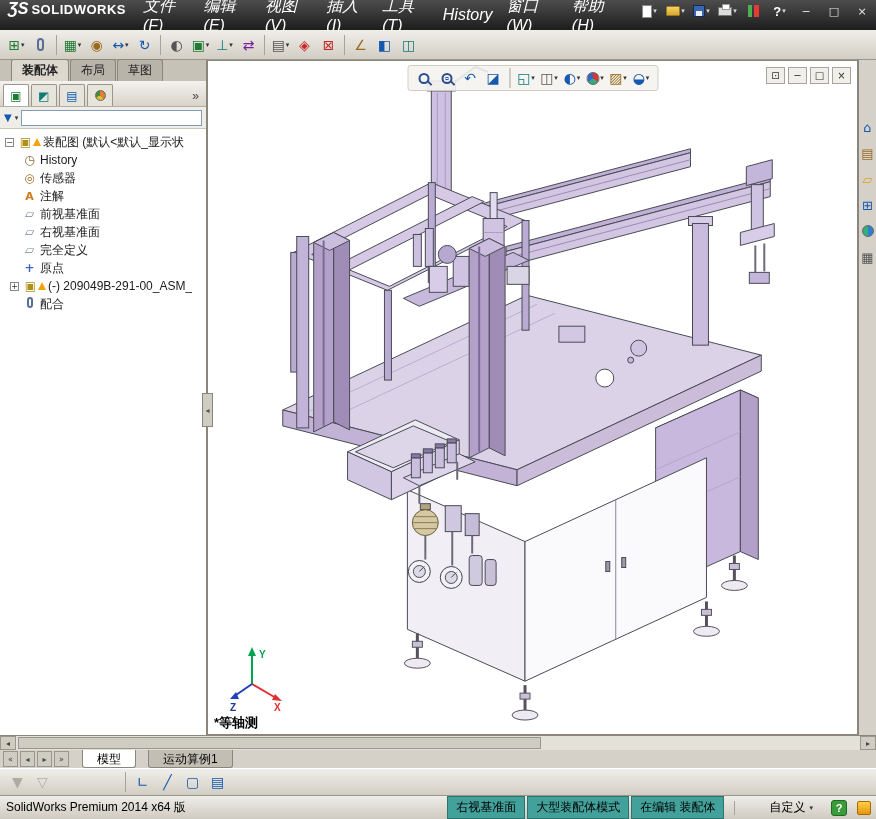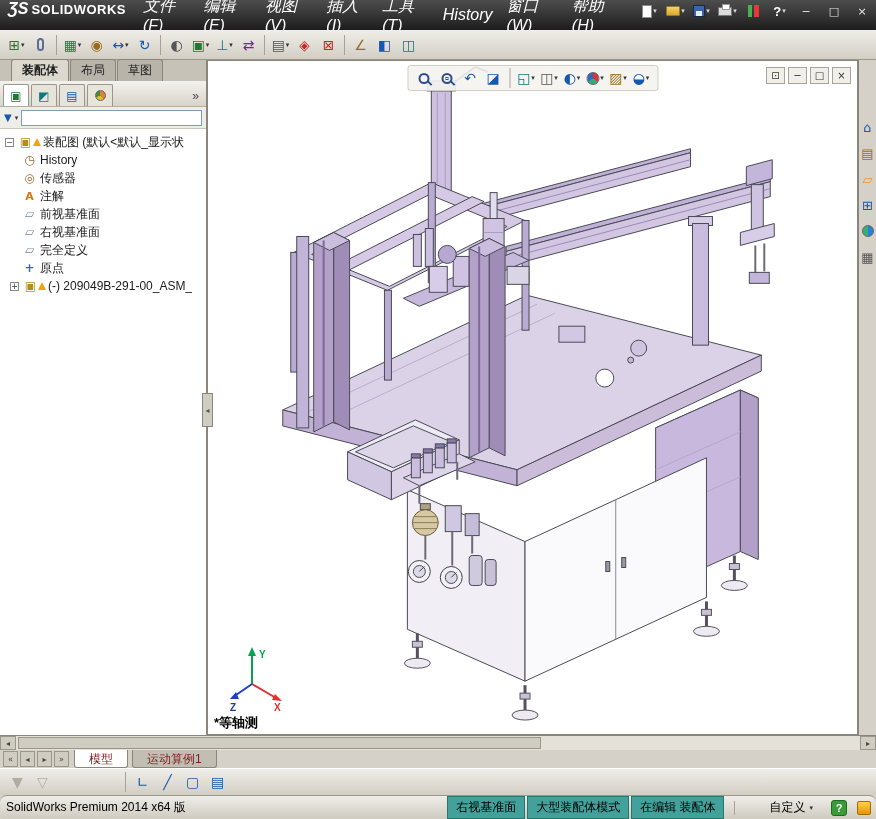--- a/index.html
+++ b/index.html
@@ -94,31 +94,31 @@
   .tpicon { width:17px; height:18px; display:flex; align-items:center; justify-content:center; font-size:13px; font-family:"DejaVu Sans",sans-serif; }
 
   
   #hscroll { position:absolute; left:0; right:0; top:735px; height:15px; background:#d5d1c9; border-top:1px solid #8a867c; display:flex; }
   .sbtn { width:16px; height:14px; border:1px solid #9a968c; background:#cfccc2; display:flex; align-items:center; justify-content:center; font-size:8px; color:#444; font-family:"DejaVu Sans",sans-serif; }
   .strack { flex:1; background:#e4e1d8; position:relative; }
   .sthumb { position:absolute; left:2px; top:1px; bottom:1px; width:62%; background:#cfccc2; border:1px solid #9a968c; }
 
   #model-tabs { position:absolute; left:0; right:0; top:750px; height:18px; background:#d5d1c9; display:flex; align-items:stretch; padding-left:2px; }
   .navbtn { width:15px; margin:1px 1px; border:1px solid #9a968c; background:#cfccc2; display:flex; align-items:center; justify-content:center; font-size:8px; color:#444; font-family:"DejaVu Sans",sans-serif; }
-  .mtab { padding:1px 14px 0; font-size:12px; border:1px solid #8a867c; border-top:none; background:#c2beb4; border-radius:0 0 3px 3px; margin-left:4px; display:flex; align-items:center; color:#7f1d1d; }
+  .mtab { padding:1px 14px 0; font-size:12px; border:1px solid #8a867c; border-top:none; background:#c2beb4; border-radius:0 0 3px 3px; margin-left:12px; display:flex; align-items:center; color:#000000; }
   .mtab.active { background:#fff; }
 
   #bottom-toolbar { position:absolute; left:0; right:0; top:768px; height:27px;
     background:linear-gradient(#f0eee9,#d2cec4); border-top:1px solid #fff; display:flex; align-items:center; padding-left:6px; gap:2px; }
   .bspace { width:64px; }
 
   
   #statusbar { position:absolute; left:0; right:0; top:795px; height:24px;
     background:linear-gradient(#efede8,#cfcbc1); border-top:1px solid #9a968c;
-    display:flex; align-items:center; font-size:12px; color:#000;border-radius:7px; }
+    display:flex; align-items:center; font-size:12px; color:#000; }
   .sb-left { margin-left:6px; }
   .sb-fill { flex:1; }
   .seg { background:#43a19b; border:1px solid #2e736e; padding:2px 8px; margin-right:2px; white-space:nowrap; }
   .sb-custom { display:flex; align-items:center; gap:4px; padding:2px 8px; margin-left:26px; }
   .helpbtn { width:16px; height:16px; border-radius:3px; background:#3a9b3a; border:1px solid #1f6b1f; color:#fff; font-weight:bold; font-size:11px; display:flex; align-items:center; justify-content:center; margin:0 10px; }
   .tipicon { width:14px; height:14px; background:linear-gradient(#ffd24a,#e8940a); border:1px solid #a86a00; border-radius:2px; margin-right:5px; }
   .grip { width:1px; height:14px; background:#a8a399; margin-left:8px; }
 </style>
 </head>
 <body>
@@ -291,20 +291,24 @@
     </div>
     <div class="trow">
       <span class="ticon" style="color:#3a66c0;font-weight:bold">+</span>
       <span class="tlabel">原点</span>
     </div>
     <div class="trow sub">
       <span class="expbox">+</span>
       <span class="ticon" style="color:#b08f1d">▣</span>
       <span class="warn"></span>
       <span class="tlabel">(-) 209049B-291-00_ASM_</span>
+    </div>
+    <div class="trow">
+      <span class="ticon"><span class="icn-clip" style="width:6px;height:11px"></span></span>
+      <span class="tlabel">配合</span>
     </div>
   </div>
 </div>
 
 <div id="collapse-handle">◂</div>
 
 <div id="viewport">
 
   <svg id="machine" viewBox="0 0 651 675" preserveAspectRatio="none">
     <g stroke="#4a4a55" stroke-width="1">

